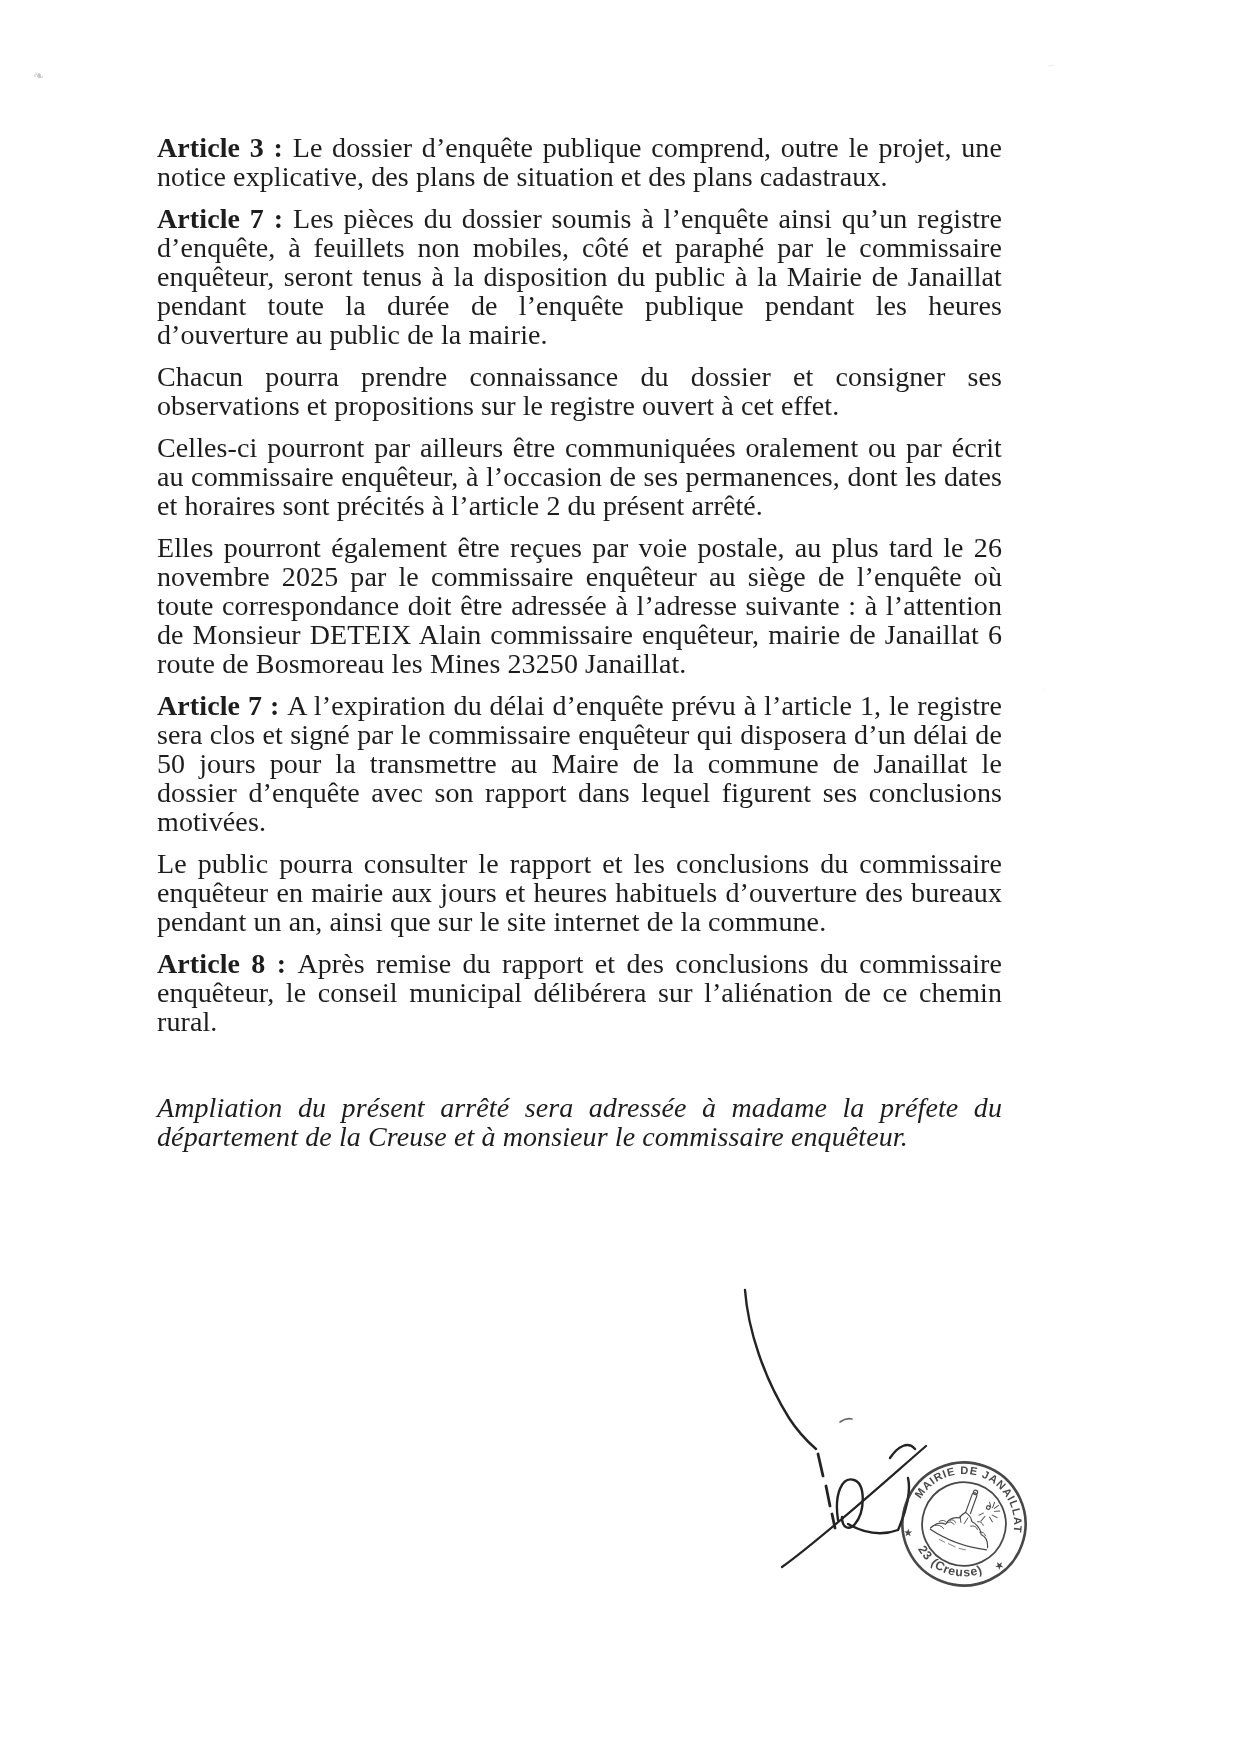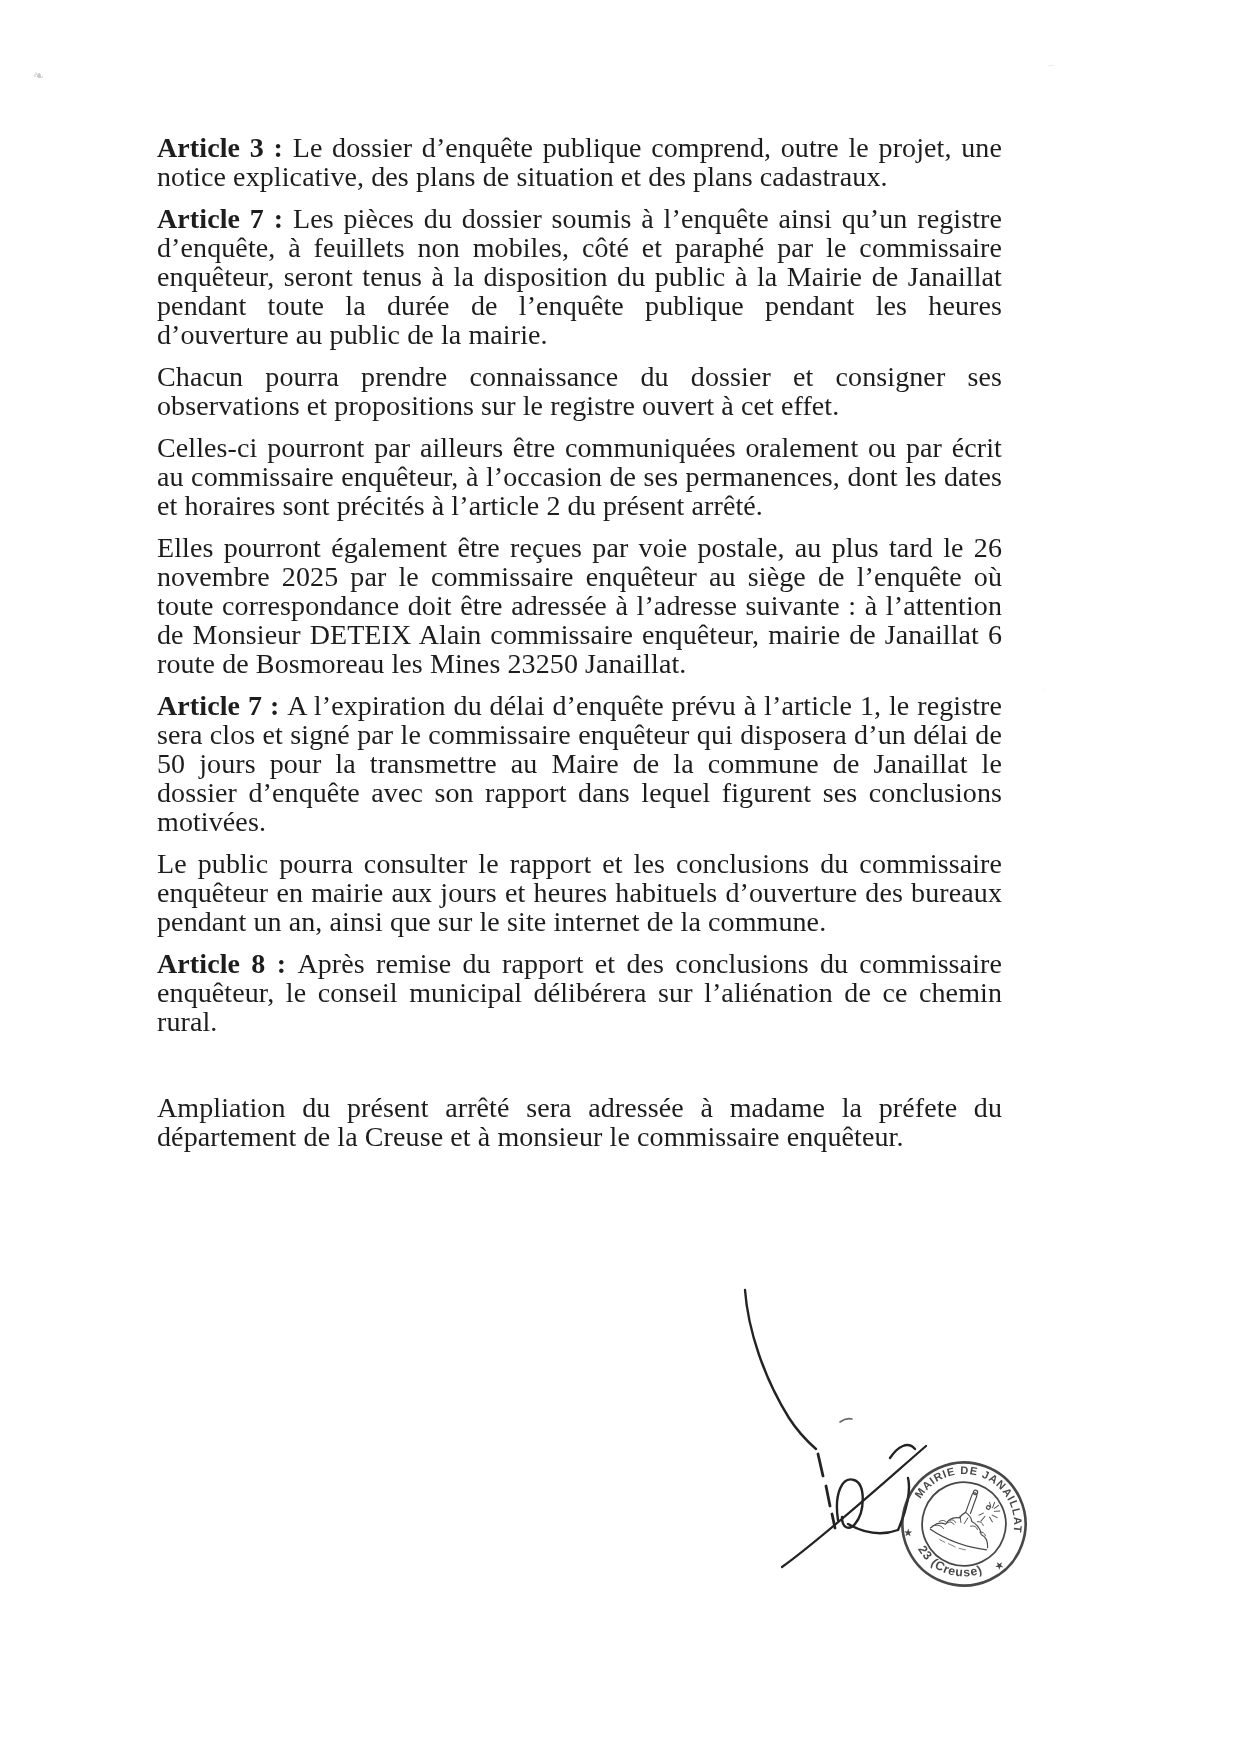--- a/index.html
+++ b/index.html
@@ -16,21 +16,21 @@
     left:157px; top:133px;
     width:845px;
   }
   p.doc-para {
     margin:0 0 13px 0;
     font-size:28px;
     line-height:29px;
     text-align:justify;
     letter-spacing:0.1px;
   }
-  p.doc-para.spaced { margin-top:57px; }
+  p.doc-para.spaced { margin-top:57px;font-style:italic; }
   .article-label { font-weight:bold; }
 
   .scan-artifact {
     position:absolute;
     color:#9a9a9a;
     font-size:13px;
     opacity:0.55;
     user-select:none;
   }
   #artifact-tl { left:33px; top:68px; transform:rotate(14deg); }

